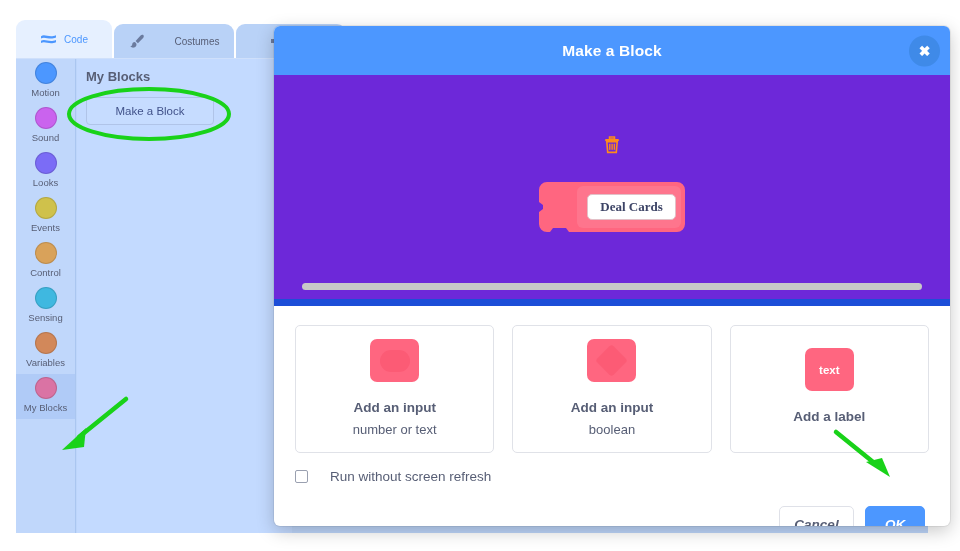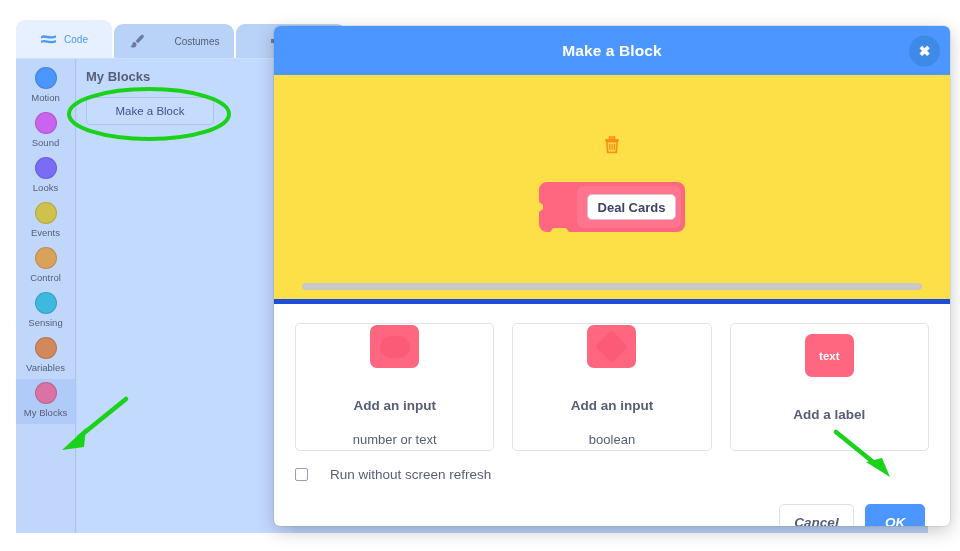--- a/index.html
+++ b/index.html
@@ -71,21 +71,20 @@
     background: #bdd5fa;
     border-top: 1px solid #cfe0fb;
   }
   .palette-categories {
     position: absolute;
     left: 0; top: 0;
     width: 60px;
     height: 474px;
     background: #c0d7fb;
     border-right: 1px solid #aac6f0;
-    padding-top: 5px;
     box-sizing: border-box;
   }
   .cat {
     height: 45px;
     display: flex;
     flex-direction: column;
     align-items: center;
     justify-content: flex-start;
     padding-top: 3px;
     box-sizing: border-box;
@@ -180,24 +179,25 @@
     display: flex;
     align-items: center;
     justify-content: center;
     color: #fff;
     font-size: 14px;
     font-weight: bold;
   }
 
   .preview-area {
     height: 224px;
-    background: #fde047;
+    background: #6d28d9;
     position: relative;
     flex: 0 0 auto;
-    border-bottom: 5px solid #1d4ed8;
+    border-bottom: 7px solid #1d4ed8;
+    font-family: Liberation Serif, serif;
   }
   .trash-icon {
     position: absolute;
     left: 50%;
     transform: translateX(-50%);
     top: 60px;
   }
   .block-wrap {
     position: absolute;
     left: 50%;
@@ -246,21 +246,21 @@
   .option-card {
     flex: 1 1 0;
     height: 126px;
     border: 1px solid #e0e2e8;
     border-radius: 5px;
     background: #ffffff;
     display: flex;
     flex-direction: column;
     align-items: center;
     justify-content: center;
-    gap: 16px;
+    gap: 4px;
   }
   .opt-icon-box {
     width: 49px; height: 43px;
     background: #ff6680;
     border-radius: 7px;
     display: flex;
     align-items: center;
     justify-content: center;
     margin-bottom: 13px;
   }

